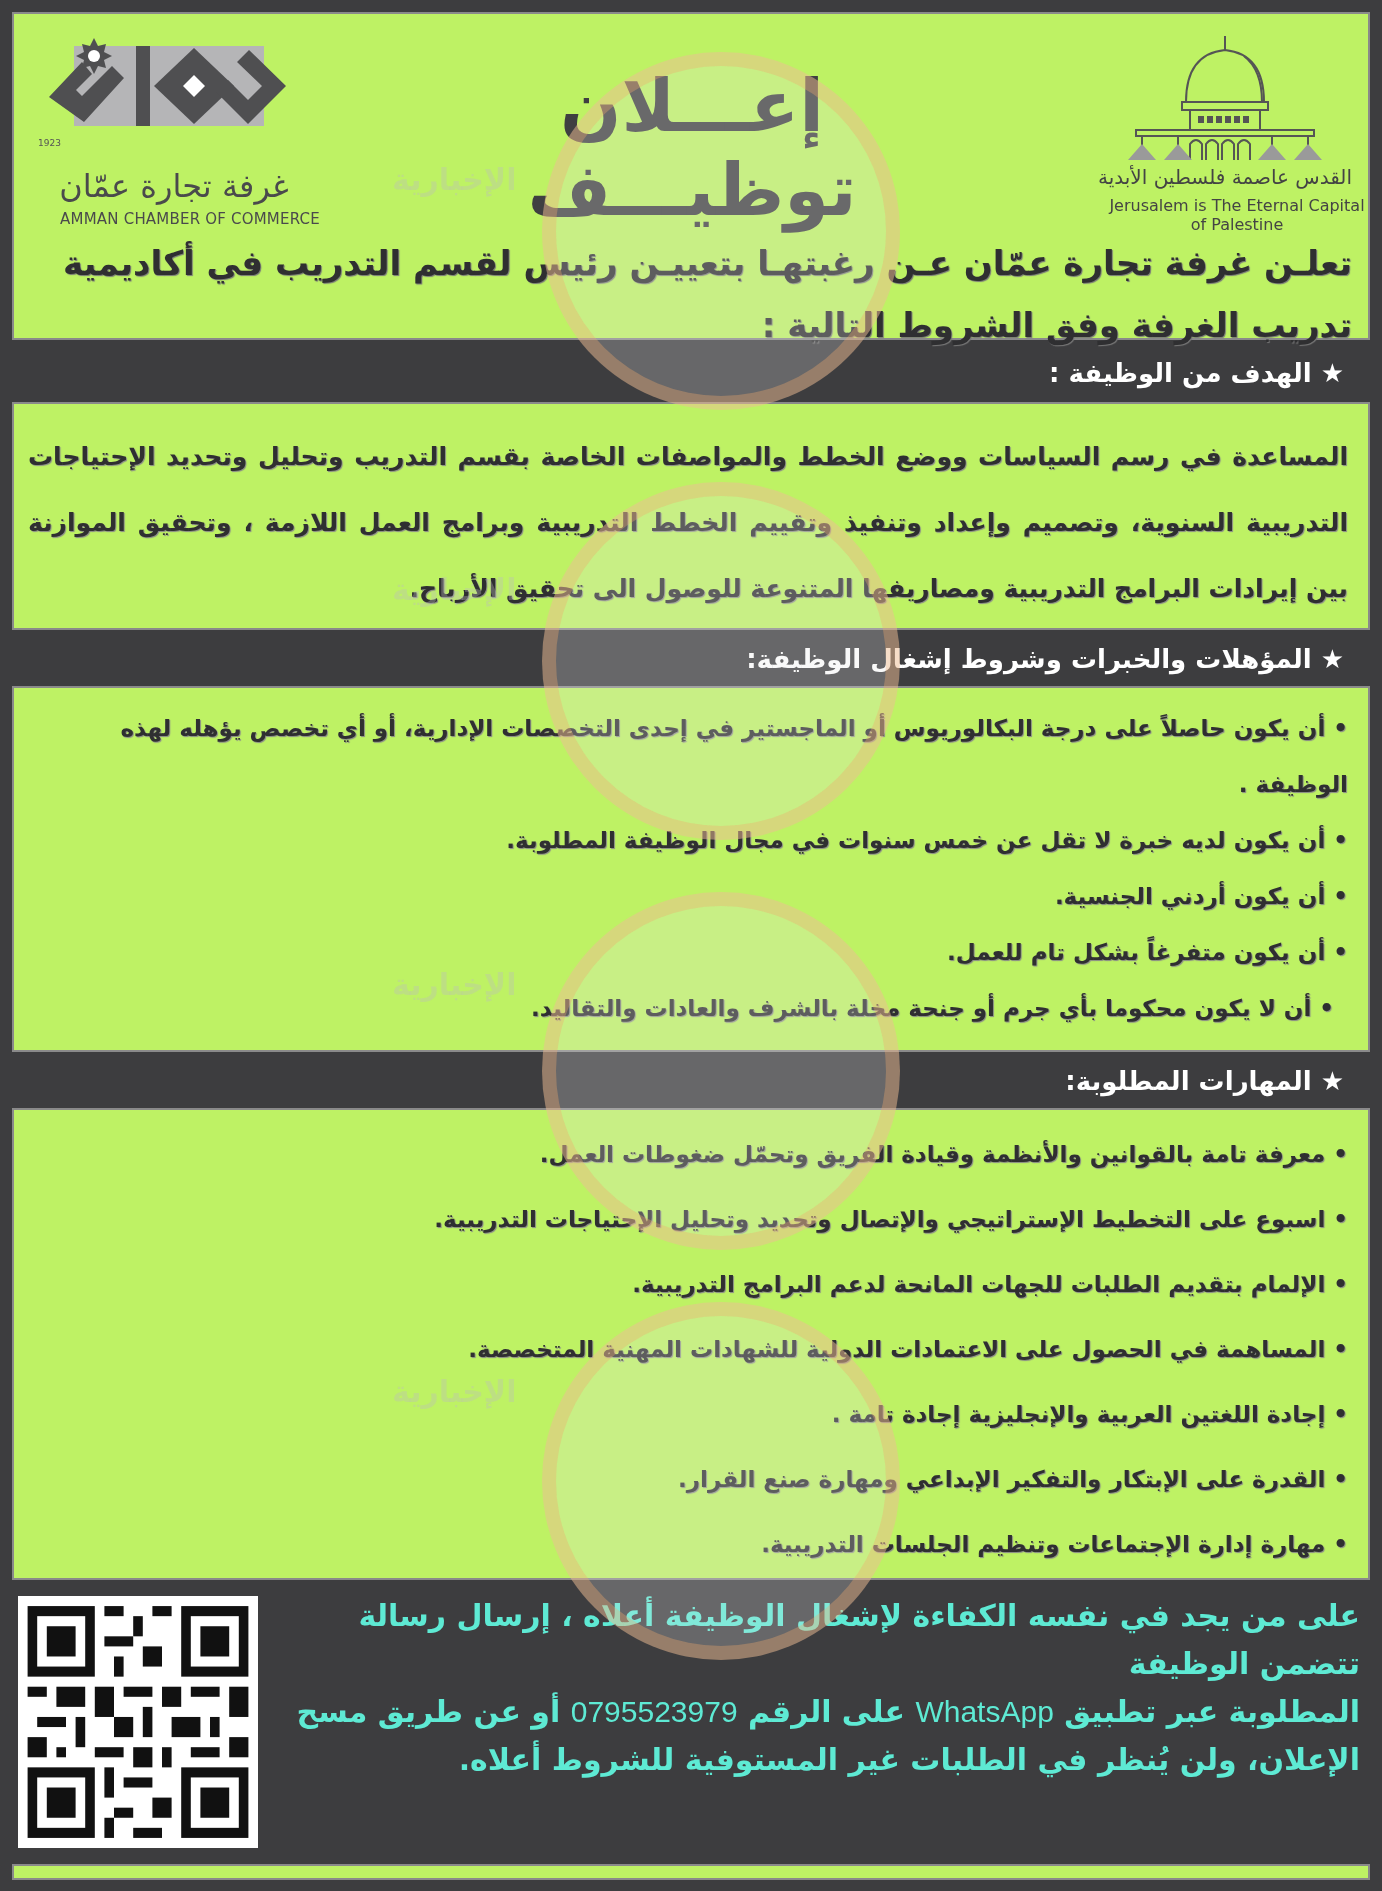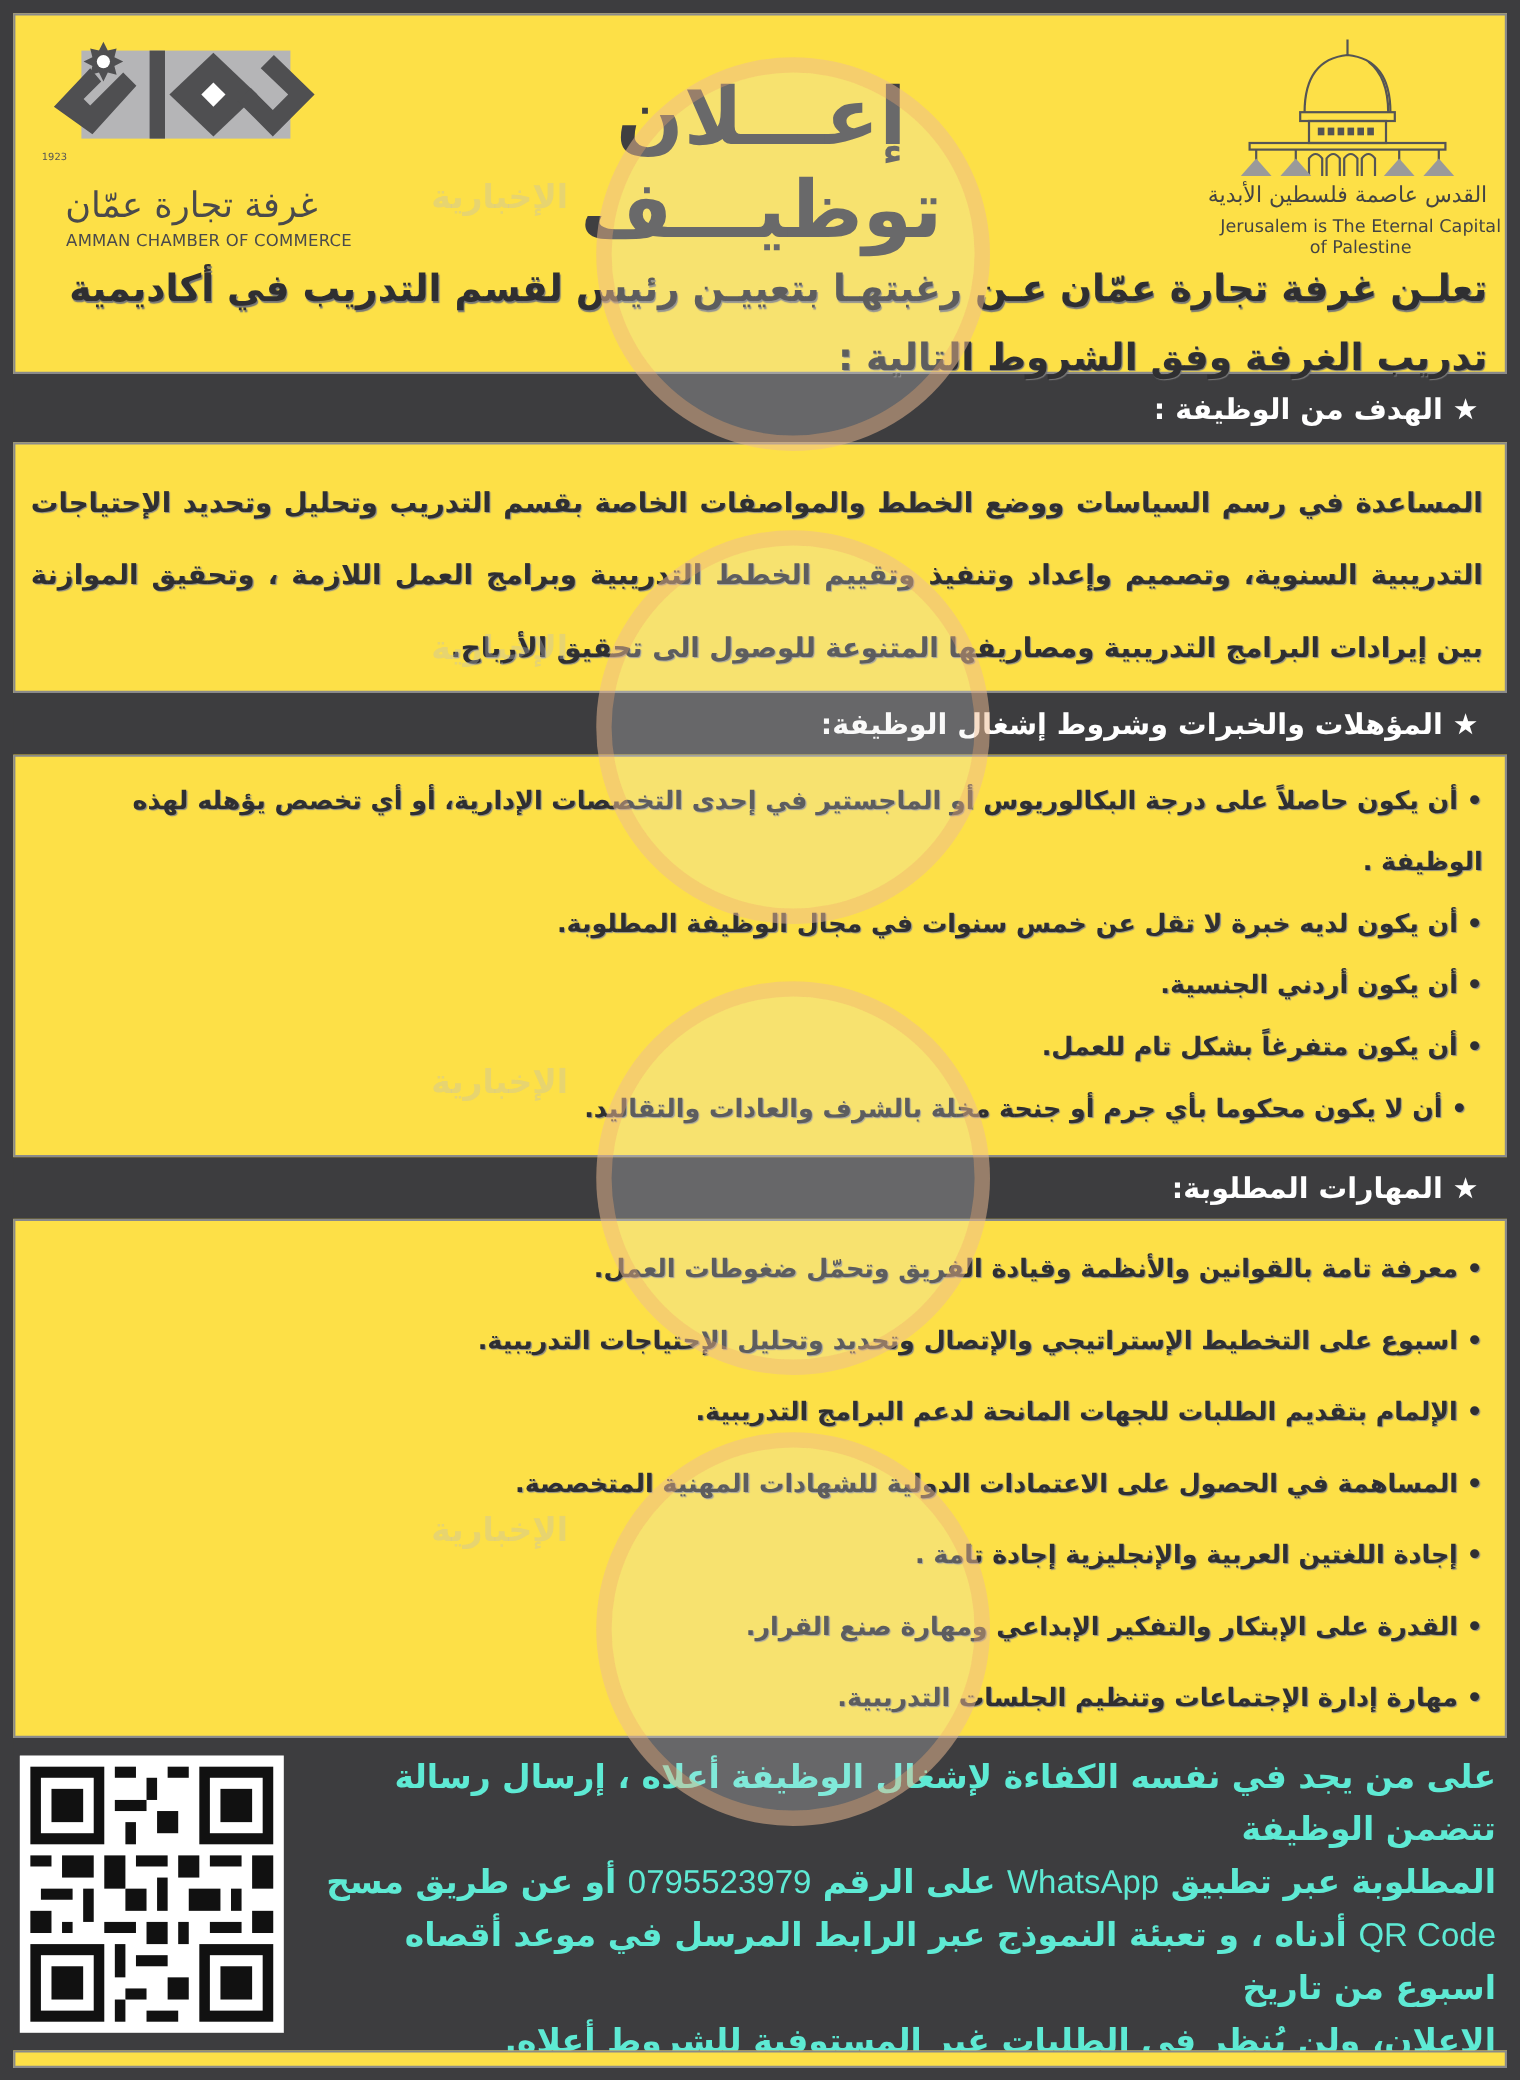--- a/index.html
+++ b/index.html
@@ -8,21 +8,21 @@
     background: #3d3d3f;
     font-family: "DejaVu Sans", sans-serif;
     position: relative;
     overflow: hidden;
   }
   .frame {
     position: absolute; left: 12px; top: 12px; width: 1358px; height: 1867px;
     background: #3d3d3f;
   }
   .panel-white {
-    position: absolute; background: #fde047;
+    position: absolute; background: #bef264;
     box-shadow: inset 0 0 0 2px #8a8a8a;
   }
   
   .header { left: 0; top: 0; width: 1358px; height: 328px; }
   .chamber-logo {
     position: absolute; left: 22px; top: 20px; width: 280px; height: 200px;
   }
   .chamber-logo .year { position:absolute; left:4px; top:106px; font-size:9px; color:#555; }
   .chamber-logo .ar {
     position:absolute; left:0; top:135px; width:280px; text-align:center;
@@ -251,24 +251,20 @@
 
   <div class="apply-text">
     <div>على من يجد في نفسه الكفاءة لإشغال الوظيفة أعلاه ، إرسال رسالة تتضمن الوظيفة</div>
     <div>
       <span>المطلوبة عبر تطبيق</span>
       <span class="latin">WhatsApp</span>
       <span>على الرقم</span>
       <span class="latin">0795523979</span>
       <span>أو عن طريق مسح</span>
     </div>
-    <div>
-      <span class="latin">QR Code</span>
-      <span>أدناه ، و تعبئة النموذج عبر الرابط المرسل في موعد أقصاه اسبوع من تاريخ</span>
-    </div>
     <div>الإعلان، ولن يُنظر في الطلبات غير المستوفية للشروط أعلاه.</div>
   </div>
 
   <div class="panel-white bottom-strip"></div>
 
   <div class="wm wm-clock" style="left:530px; top:40px;"></div>
   <div class="wm wm-clock" style="left:530px; top:470px;"></div>
   <div class="wm wm-clock" style="left:530px; top:880px;"></div>
   <div class="wm wm-clock" style="left:530px; top:1290px;"></div>
   <div class="wm wm-text" style="left:380px; top:150px;">الإخبارية</div>

